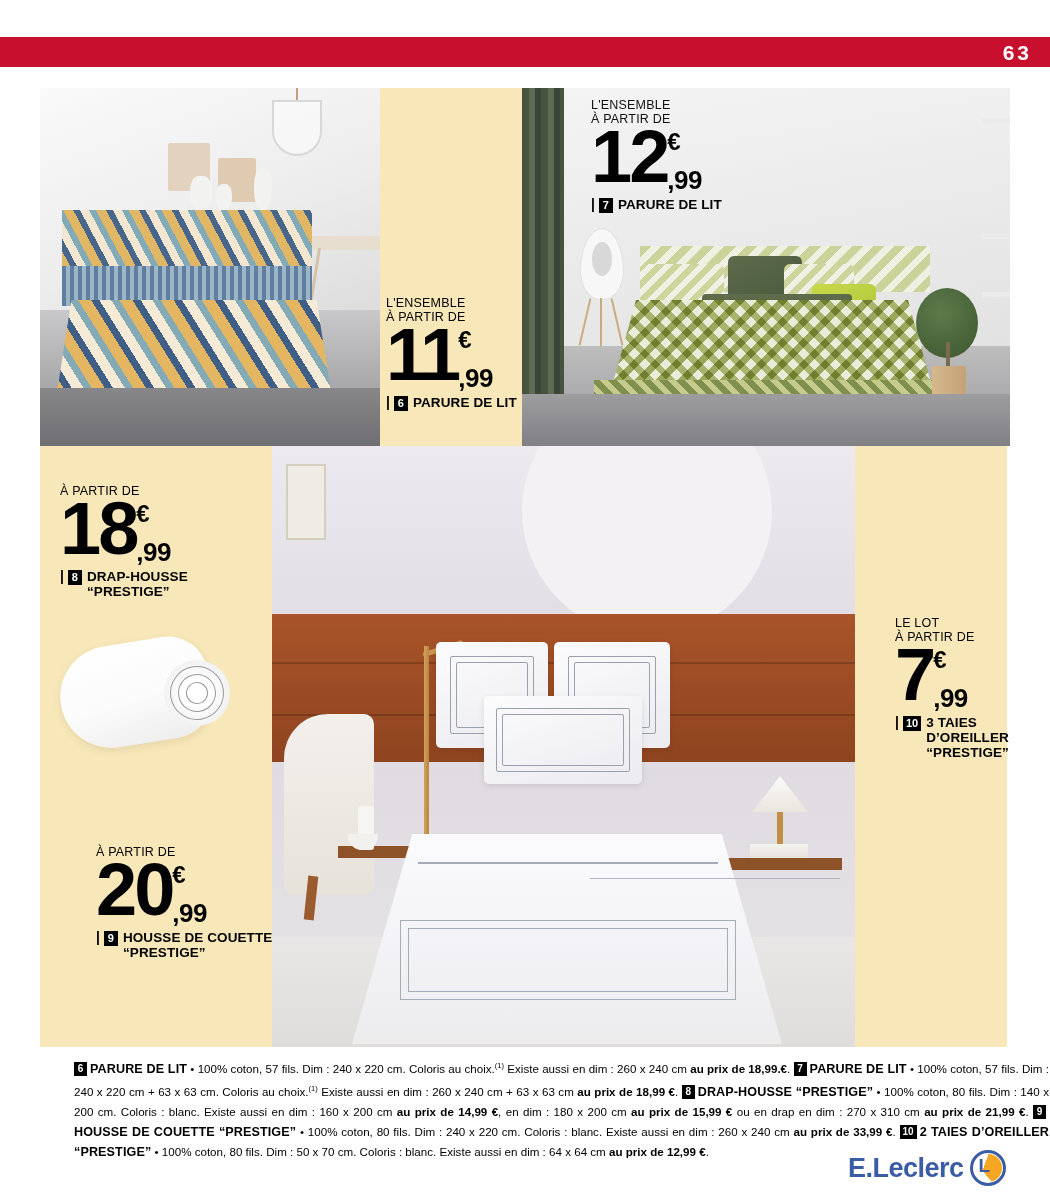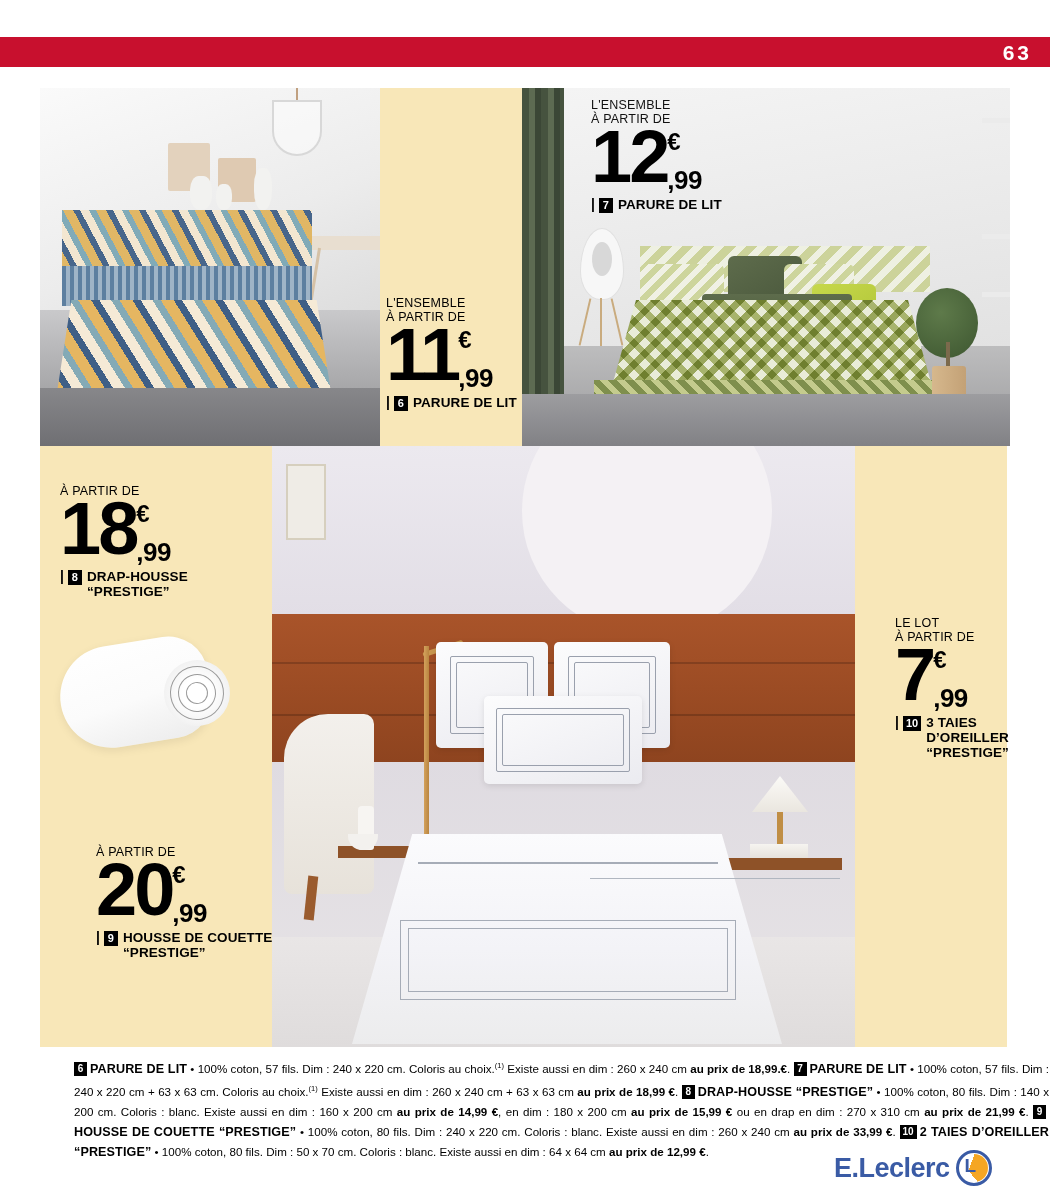--- a/index.html
+++ b/index.html
@@ -182,21 +182,21 @@
   .footer-text { font-size:11.6px; line-height:20px; color:#000; text-align:justify;
     font-family:"Liberation Sans", sans-serif; }
   .footer-text b { font-weight:bold; }
   .fn-badge { display:inline-block; background:#000; color:#fff; font-size:10px;
     font-weight:bold; line-height:12px; padding:1px 3px; margin:0 3px 0 0;
     vertical-align:1px; min-width:13px; text-align:center; }
   .fn-title { font-weight:bold; font-size:12.6px; letter-spacing:.1px; }
   sup { font-size:7.5px; vertical-align: super; }
 
   
-  .logo { position:absolute; right:24px; top:1148px; width:192px; height:40px;
+  .logo { position:absolute; right:10px; top:1148px; width:192px; height:40px;
     display:flex; align-items:center; }
   .logo-text { font-size:27px; font-weight:bold; color:#3a5ba5;
     font-family:"Liberation Sans", sans-serif; letter-spacing:-.5px; }
   .logo-mark { position:relative; width:36px; height:36px; margin-left:6px; }
   .logo-ring { position:absolute; inset:0; border:3px solid #3a5ba5; border-radius:50%; }
   .logo-inner { position:absolute; inset:4px; border-radius:50%; overflow:hidden;
     background:#ffffff; }
   .logo-wedge { position:absolute; right:0; top:0; width:100%; height:100%;
     background:conic-gradient(from 20deg at 30% 60%, #f5a623 0deg 120deg, #ffffff 120deg 360deg); }
   .logo-L { position:absolute; left:9px; top:5px; font-size:19px; font-weight:bold;

